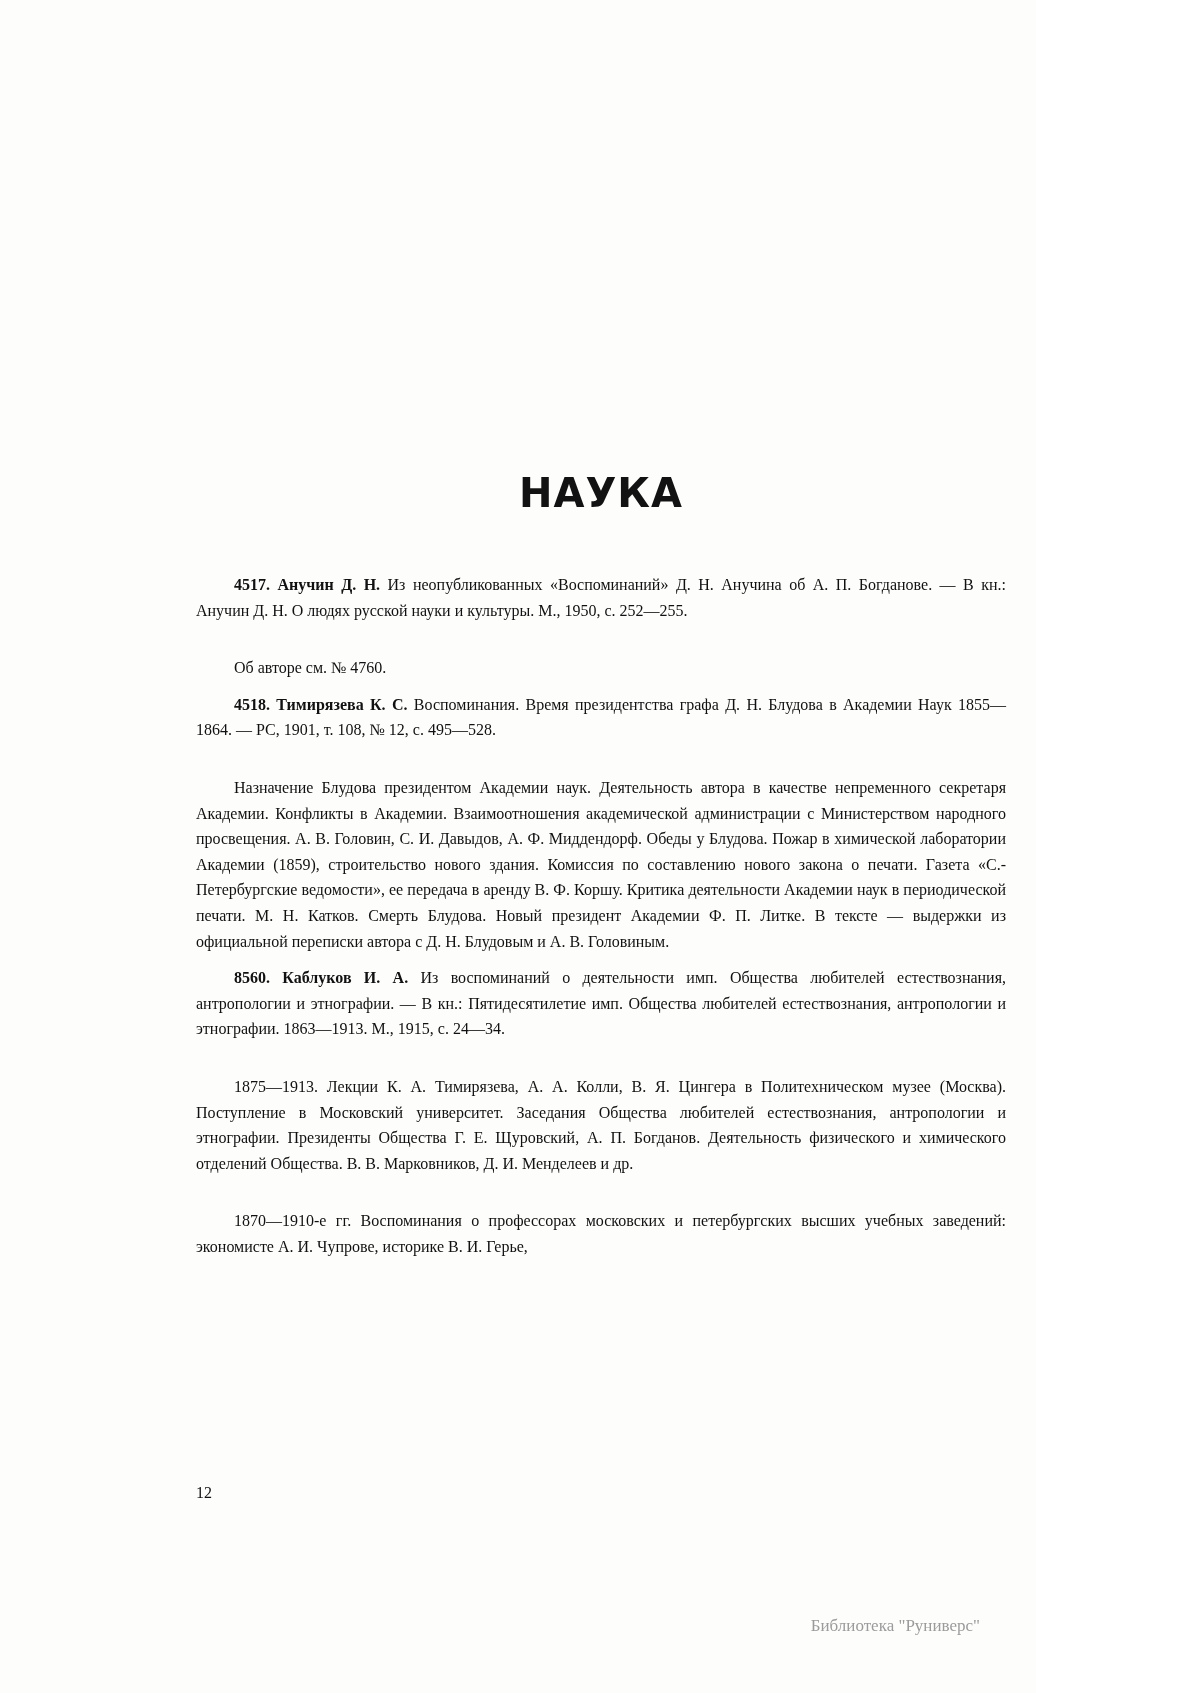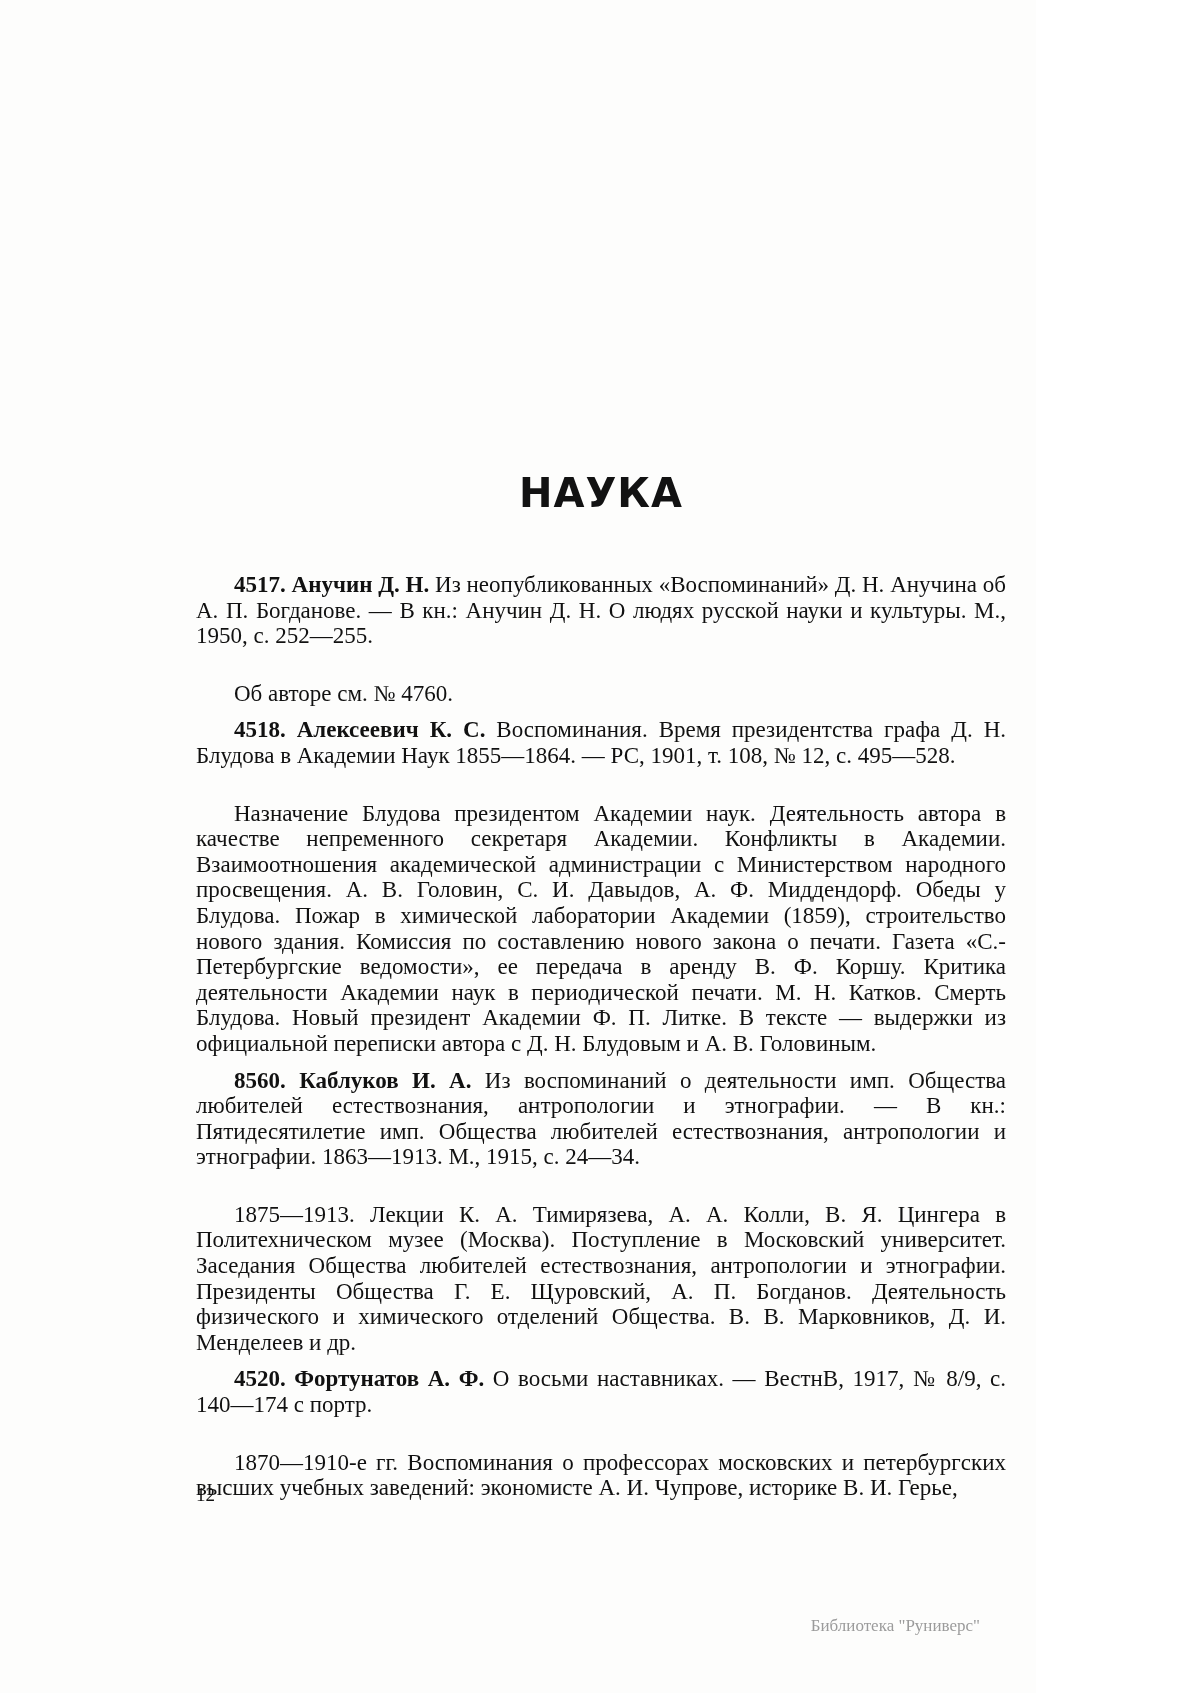--- a/index.html
+++ b/index.html
@@ -34,21 +34,21 @@
     font-size: 40px;
     letter-spacing: 1px;
     text-align: center;
     margin: 0 0 56px 0;
     color: #121212;
   }
   .entry {
     margin-bottom: 4px;
   }
   .para {
-    font-size: 23px;
+    font-size: 16px;
     line-height: 25.6px;
     text-align: justify;
     text-justify: inter-word;
     margin: 0;
     hyphens: manual;
   }
   .para.indent {
     text-indent: 38px;
     margin-top: 32px;
   }
@@ -58,21 +58,21 @@
   .entry + .entry {
     margin-top: 11px;
   }
   .bold {
     font-weight: bold;
   }
   .folio {
     position: absolute;
     left: 196px;
     top: 1484px;
-    font-size: 19px;
+    font-size: 16px;
     font-family: "Liberation Serif", serif;
     color: #111111;
   }
   .watermark {
     position: absolute;
     right: 56px;
     top: 1616px;
     font-family: "Liberation Serif", serif;
     font-size: 17px;
     color: #9b9b9b;
@@ -86,31 +86,30 @@
   <div class="content">
 
     <h1 class="page-title">НАУКА</h1>
 
     <div class="entry">
       <p class="para head"><span class="bold">4517.</span> <span class="bold">Анучин Д. Н.</span> <span>Из неопубликованных «Воспоминаний» Д. Н. Анучина об А. П. Богданове. — В кн.: Анучин Д. Н. О людях русской науки и культуры. М., 1950, с. 252—255.</span></p>
       <p class="para indent">Об авторе см. № 4760.</p>
     </div>
 
     <div class="entry">
-      <p class="para head"><span class="bold">4518.</span> <span class="bold">Алексеевич К. С.</span> <span>Воспоминания. Время президентства графа Д. Н. Блудова в Академии  Наук  1855—1864. — РС,  1901, т. 108,  № 12, с. 495—528.</span></p>
+      <p class="para head"><span class="bold">4518.</span> <span class="bold">Тимирязева К. С.</span> <span>Воспоминания. Время президентства графа Д. Н. Блудова в Академии  Наук  1855—1864. — РС,  1901, т. 108,  № 12, с. 495—528.</span></p>
       <p class="para indent">Назначение Блудова президентом Академии наук. Деятельность автора в качестве непременного секретаря Академии. Конфликты в Академии. Взаимоотношения академической администрации с Министерством народного просвещения. А. В. Головин, С. И. Давыдов, А. Ф. Миддендорф. Обеды у Блудова. Пожар в химической лаборатории Академии (1859), строительство нового здания. Комиссия по составлению нового закона о печати. Газета «С.-Петербургские ведомости», ее передача в аренду В. Ф. Коршу. Критика деятельности Академии наук в периодической печати. М. Н. Катков. Смерть Блудова. Новый президент Академии Ф. П. Литке. В тексте — выдержки из официальной переписки автора с Д. Н. Блудовым и А. В. Головиным.</p>
     </div>
 
     <div class="entry">
       <p class="para head"><span class="bold">8560.</span> <span class="bold">Каблуков И. А.</span> <span>Из воспоминаний о деятельности имп. Общества любителей естествознания, антропологии и этнографии. — В кн.: Пятидесятилетие имп. Общества любителей естествознания, антропологии  и этнографии. 1863—1913. М., 1915, с. 24—34.</span></p>
       <p class="para indent">1875—1913. Лекции К. А. Тимирязева, А. А. Колли, В. Я. Цингера в Политехническом музее (Москва). Поступление в Московский университет. Заседания Общества любителей естествознания,  антропологии  и этнографии. Президенты Общества Г. Е. Щуровский, А. П. Богданов. Деятельность физического и химического отделений Общества. В. В. Марковников, Д. И. Менделеев и др.</p>
     </div>
 
     <div class="entry">
-      <p class="para head"><span class="bold">4520.</span> <span class="bold">Фортунатов А. Ф.</span> <span>О восьми наставниках. — ВестнВ, 1917, № 8/9, с. 140—174 с портр.</span></p>
       <p class="para indent">1870—1910-е гг. Воспоминания о профессорах московских и петербургских высших учебных заведений: экономисте А. И. Чупрове, историке В. И. Герье,</p>
     </div>
 
   </div>
 
   <div class="folio">12</div>
   <div class="watermark">Библиотека "Руниверс"</div>
 
 </div>
 

